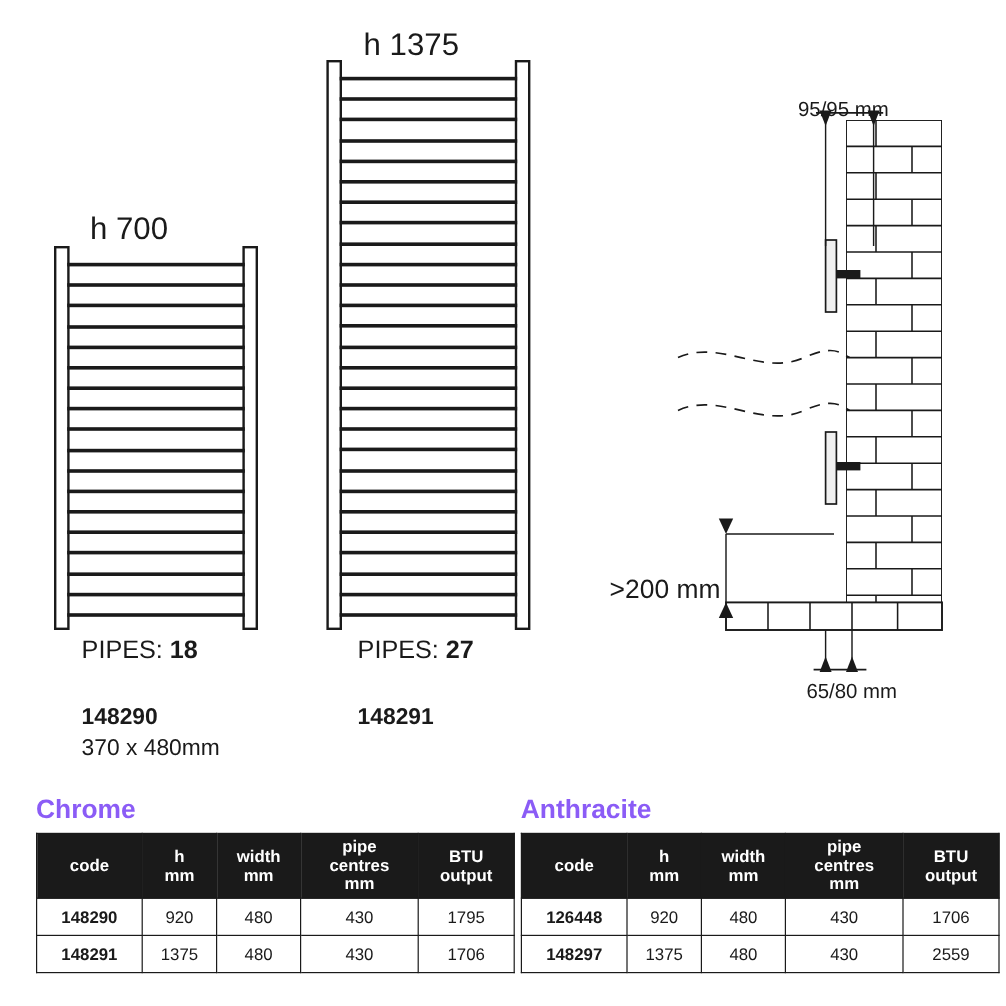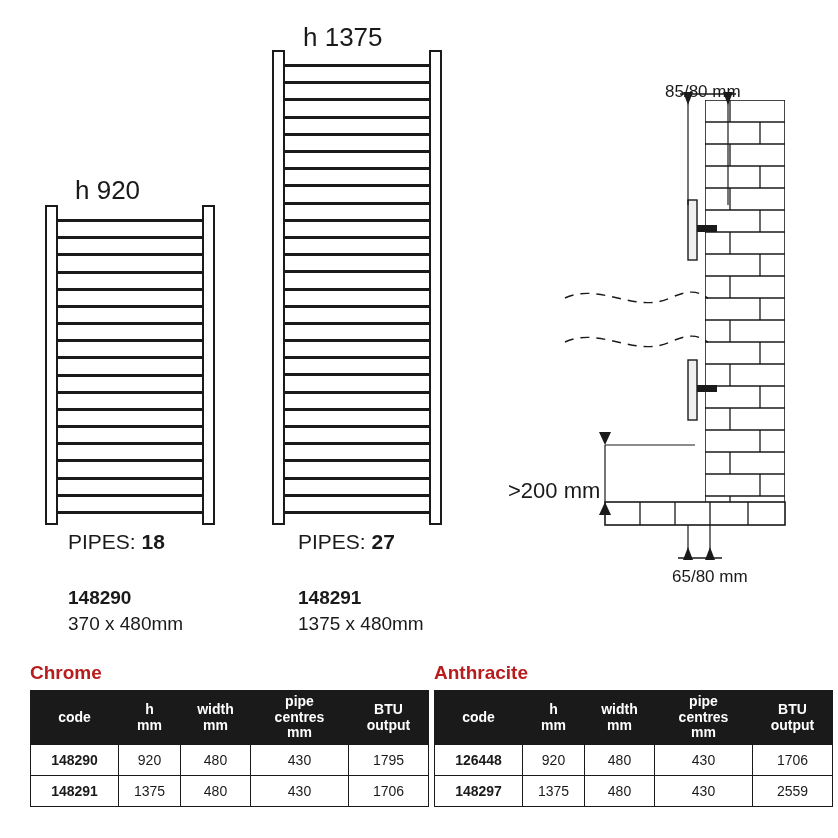--- a/index.html
+++ b/index.html
@@ -83,24 +83,24 @@
     left: 560px;
     top: 60px;
   }
 
   
   .table-wrap {
     position: absolute;
     width: 398px;
   }
   .table-title {
-    font-size: 19px;
+    font-size: 22px;
     font-weight: bold;
     margin-bottom: 6px;
-    color: #b91c1c;
+    color: #8b5cf6;
   }
   table.spec {
     border-collapse: collapse;
     width: 398px;
     table-layout: fixed;
   }
   table.spec th,
   table.spec td {
     border: 1px solid #1a1a1a;
     text-align: center;
@@ -126,21 +126,21 @@
   table.spec col.c-h { width: 62px; }
   table.spec col.c-w { width: 70px; }
   table.spec col.c-pc { width: 98px; }
   table.spec col.c-btu { width: 80px; }
 </style>
 </head>
 <body>
 
 <div class="stage">
 
-  <div class="rad-label" style="left:75px; top:175px;">h 920</div>
+  <div class="rad-label" style="left:75px; top:175px;">h 700</div>
 
   <div class="rad" id="rad1" style="left:45px; top:205px; width:170px; height:320px;">
     <div class="post left"></div>
     <div class="post right"></div>
     <div class="bars" id="bars1">
         <div class="bar" style="top: 14px;"></div>
         <div class="bar" style="top: 31.1765px;"></div>
         <div class="bar" style="top: 48.3529px;"></div>
         <div class="bar" style="top: 65.5294px;"></div>
         <div class="bar" style="top: 82.7059px;"></div>
@@ -206,21 +206,20 @@
       </div>
   </div>
 
   <div class="pipes-text" style="left:298px; top:530px;">
     <span>PIPES:</span>
     <b>27</b>
   </div>
 
   <div class="code-block" style="left:298px; top:585px;">
     <div class="code">148291</div>
-    <div>1375 x 480mm</div>
   </div>
 
   <svg class="side-svg" width="270" height="540" viewBox="0 0 270 540">
     <defs>
       <clipPath id="brickclip">
         <rect x="145" y="40" width="80" height="425"></rect>
       </clipPath>
     </defs>
 
     <g clip-path="url(#brickclip)">
@@ -307,21 +306,21 @@
     </g>
 
     <g>
       <line x1="45" y1="385" x2="135" y2="385" stroke="#1a1a1a" stroke-width="1.2"></line>
       <line x1="45" y1="442" x2="45" y2="385" stroke="#1a1a1a" stroke-width="1.2"></line>
       <polygon points="45,385 39,372 51,372" fill="#1a1a1a"></polygon>
       <polygon points="45,442 39,455 51,455" fill="#1a1a1a"></polygon>
     </g>
   </svg>
 
-  <div style="position:absolute; left:665px; top:82px; font-size:17px;">85/80 mm</div>
+  <div style="position:absolute; left:665px; top:82px; font-size:17px;">95/95 mm</div>
 
   <div style="position:absolute; left:672px; top:567px; font-size:17px;">65/80 mm</div>
 
   <div style="position:absolute; left:508px; top:478px; font-size:22px;">&gt;200 mm</div>
 
   <div class="table-wrap" id="tbl-chrome" style="left:30px; top:662px;">
     <div class="table-title">Chrome</div>
     <table class="spec">
       <colgroup>
         <col class="c-code">

